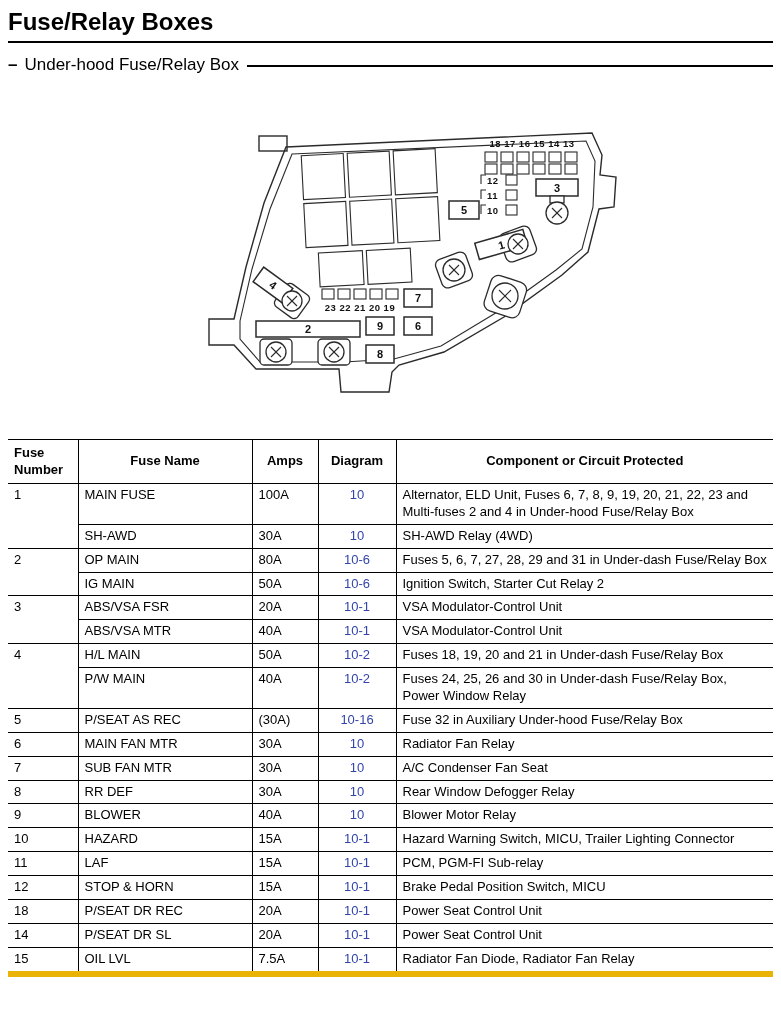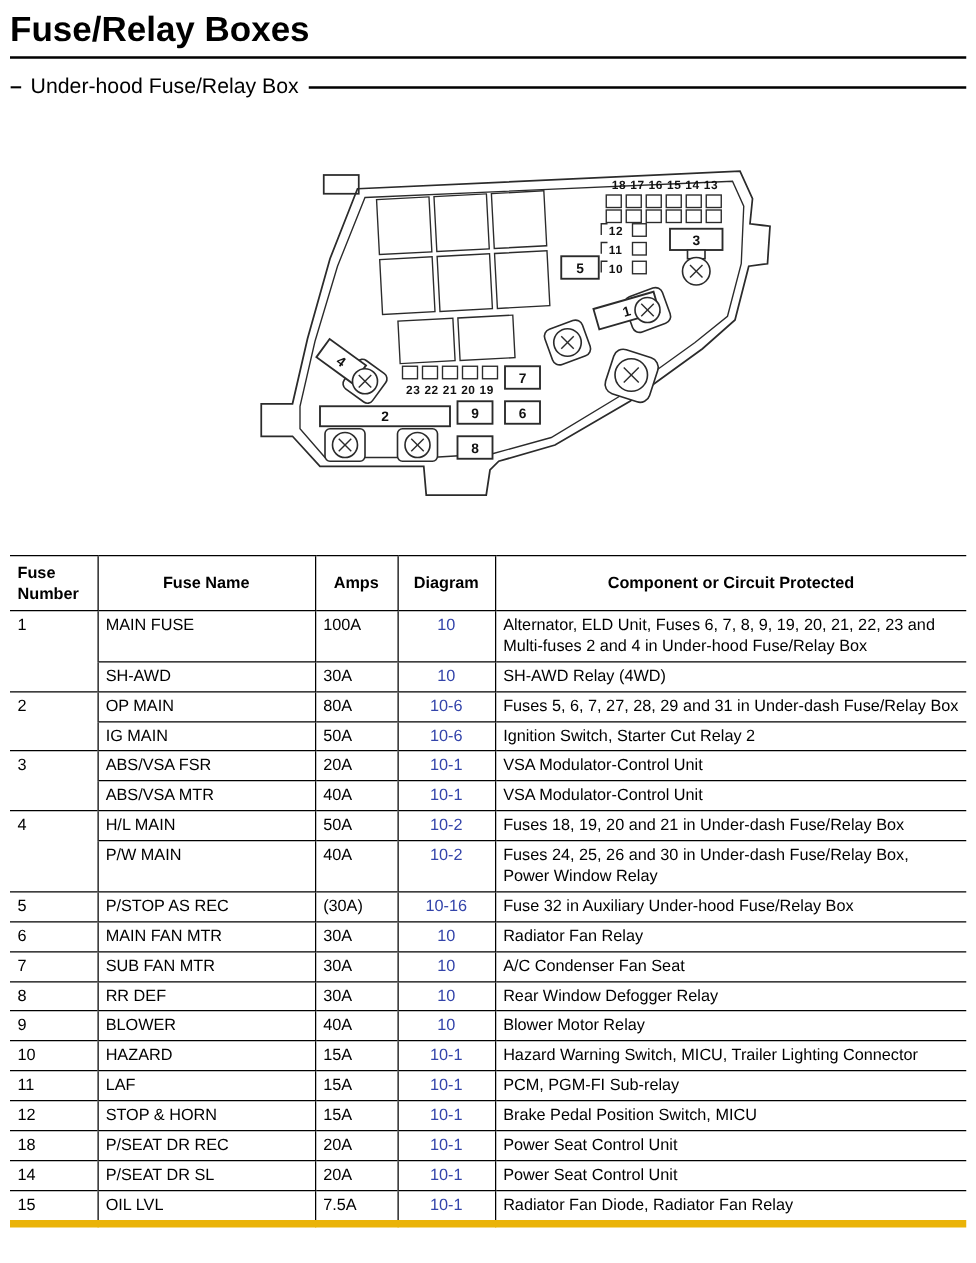--- a/index.html
+++ b/index.html
@@ -1,20 +1,20 @@
 <!DOCTYPE html>
 <html style="--link-color: #3344aa;"><head>
 <meta charset="utf-8">
 <style>
   * { box-sizing: border-box; }
   html,body { margin:0; padding:0; background:#fff; }
   body { font-family:"Liberation Sans", sans-serif; color:#000; }
   .page { width:781px; height:1010px; padding:6px 8px; background:#fff; overflow:hidden; }
 
-  h1 { font-size:28px; font-weight:bold; margin:2px 0 5px 0; }
+  h1 { font-size:24px; font-weight:bold; margin:2px 0 5px 0; }
   .rule-thick { border-top:2px solid #000; height:0; }
   .subtitle-row { display:flex; align-items:center; margin:12px 0 4px 0; }
   .subtitle-dash { font-weight:bold; font-size:17px; margin-right:7px; }
   h2 { font-size:17px; font-weight:normal; margin:0; white-space:nowrap; }
   .rule-fill { flex:1; border-top:2px solid #000; margin-left:8px; position:relative; top:1px; }
   h3 { font-size:13.5px; font-weight:bold; margin:16px 0 0 0; }
 
   .diagram-wrap { margin:42px 0 0 196px; width:462px; }
   svg .ol { fill:none; stroke:#2b2b2b; stroke-width:1.4; }
   svg .thin { fill:none; stroke:#2b2b2b; stroke-width:1.1; }
@@ -232,21 +232,21 @@
         <td class="c-comp vline">Fuses 18, 19, 20 and 21 in Under-dash Fuse/Relay Box</td>
       </tr>
       <tr>
         <td class="c-name vline">P/W MAIN</td>
         <td class="c-amps vline">40A</td>
         <td class="c-diag vline">10-2</td>
         <td class="c-comp vline">Fuses 24, 25, 26 and 30 in Under-dash Fuse/Relay Box, Power Window Relay</td>
       </tr>
       <tr>
         <td class="c-num">5</td>
-        <td class="c-name vline">P/STOP AS REC</td>
+        <td class="c-name vline">P/SEAT AS REC</td>
         <td class="c-amps vline">(30A)</td>
         <td class="c-diag vline">10-16</td>
         <td class="c-comp vline">Fuse 32 in Auxiliary Under-hood Fuse/Relay Box</td>
       </tr>
       <tr>
         <td class="c-num">6</td>
         <td class="c-name vline">MAIN FAN MTR</td>
         <td class="c-amps vline">30A</td>
         <td class="c-diag vline">10</td>
         <td class="c-comp vline">Radiator Fan Relay</td>

